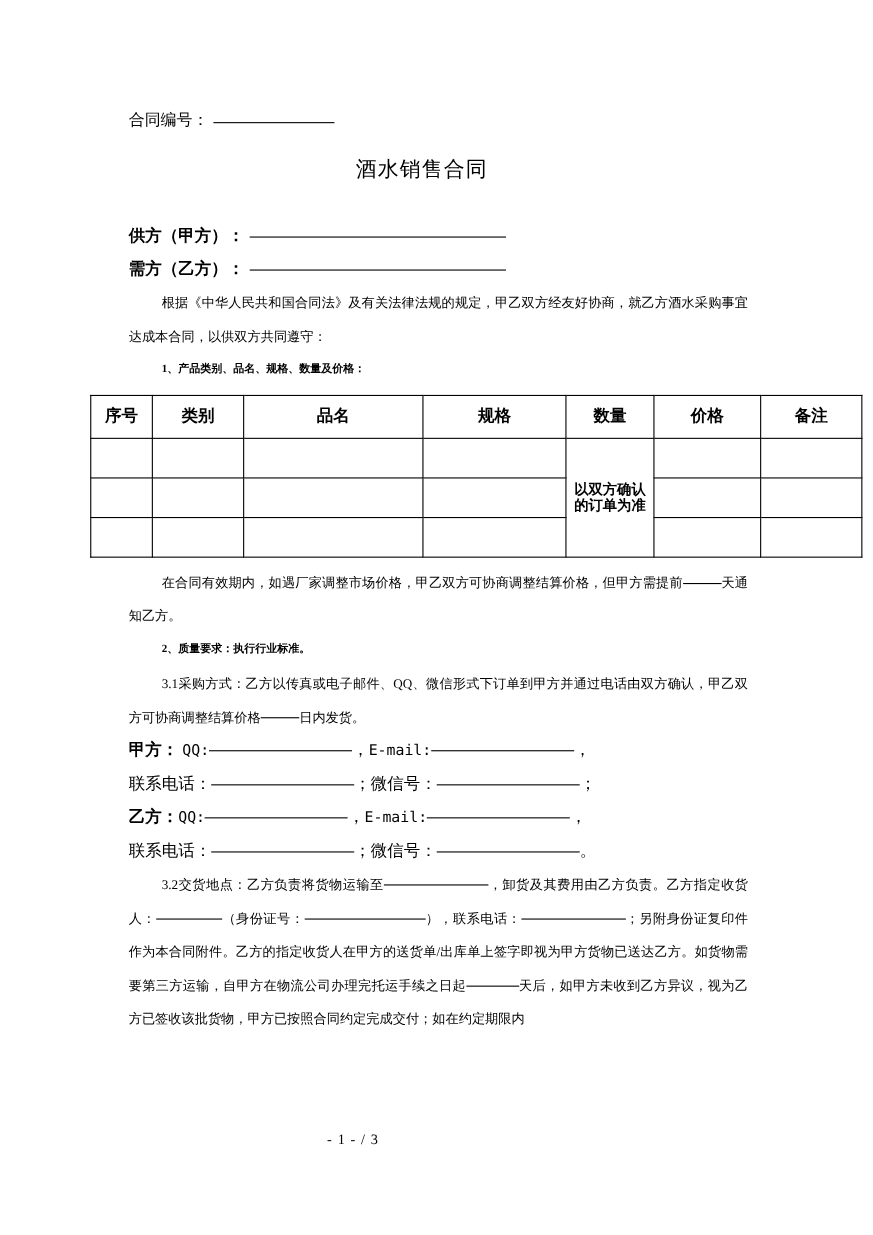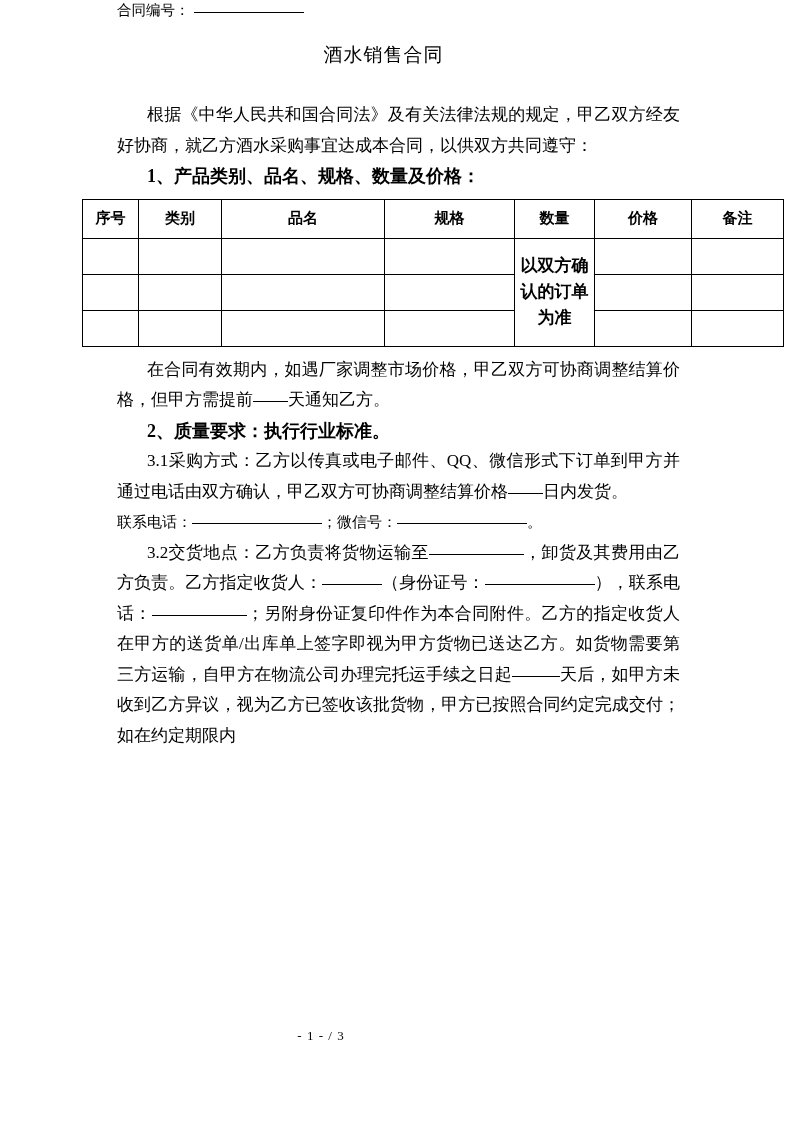--- a/index.html
+++ b/index.html
@@ -22,20 +22,21 @@
   }
   .content {
     position: absolute;
     left: 117px;
     top: 0;
     width: 563px;
   }
 
   
   .contract-no {
+    margin-top: 100px;
     font-family: "DejaVu Sans", "Liberation Sans", sans-serif;
     font-size: 14.5px;
     line-height: 20px;
     white-space: nowrap;
   }
   .contract-no .blank {
     display: inline-block;
     width: 110px;
     border-bottom: 1.4px solid #000;
     margin-left: 4px;
@@ -66,30 +67,30 @@
     display: inline-block;
     width: 233px;
     border-bottom: 1.6px solid #000;
     margin-left: 5px;
     vertical-align: 3px;
   }
 
   
   p.body-par {
     margin: 0;
-    font-size: 17px;
+    font-size: 12px;
     line-height: 30.5px;
     text-indent: 30px;
     text-align: justify;
     text-justify: inter-ideograph;
   }
 
   .sec-head {
     margin: 0;
-    font-size: 18px;
+    font-size: 10px;
     font-weight: bold;
     line-height: 30.5px;
     text-indent: 30px;
   }
 
   .ul {
     display: inline-block;
     border-bottom: 1.5px solid #000;
     vertical-align: 3px;
   }
@@ -111,22 +112,22 @@
     border: 1.2px solid #000;
     height: 35px;
     padding: 0;
     font-size: 15px;
     font-weight: bold;
     text-align: center;
     vertical-align: middle;
   }
   table.product thead th { height: 38px; margin-top: 32px; }
   table.product td.merged {
-    font-size: 17px;
-    line-height: 26px;
+    font-size: 13px;
+    line-height: 15px;
     font-weight: bold;
     padding: 12px 4px;
   }
   col.c1 { width: 56px; }
   col.c2 { width: 83px; }
   col.c3 { width: 163px; }
   col.c4 { width: 130px; }
   col.c5 { width: 80px; }
   col.c6 { width: 97px; }
   col.c7 { width: 92px; }
@@ -160,20 +161,26 @@
 <div class="page">
   <div class="content">
 
     <div class="contract-no">
       <span>合同编号：</span><span class="blank"></span>
     </div>
 
     <div class="doc-title">酒水销售合同</div>
 
     <div class="party-block">
+      <div class="party-line">
+        <span>供方（甲方）：</span><span class="blank"></span>
+      </div>
+      <div class="party-line">
+        <span>需方（乙方）：</span><span class="blank"></span>
+      </div>
     </div>
 
     <p class="body-par">根据《中华人民共和国合同法》及有关法律法规的规定，甲乙双方经友好协商，就乙方酒水采购事宜达成本合同，以供双方共同遵守：</p>
 
     <p class="sec-head">1、产品类别、品名、规格、数量及价格：</p>
 
     <div class="tbl-wrap">
       <table class="product">
         <colgroup>
           <col class="c1">
@@ -225,21 +232,31 @@
       </table>
     </div>
 
     <p class="body-par" style="margin-top:8px;"><span>在合同有效期内，如遇厂家调整市场价格，甲乙双方可协商调整结算价格，但甲方需提前</span><span class="ul w35"></span><span>天通知乙方。</span></p>
 
     <p class="sec-head">2、质量要求：执行行业标准。</p>
 
 
     <p class="body-par"><span>3.1采购方式：乙方以传真或电子邮件、QQ、微信形式下订单到甲方并通过电话由双方确认，甲乙双方可协商调整结算价格</span><span class="ul w35"></span><span>日内发货。</span></p>
 
-
+    <div class="contact-line">
+      <span class="lbl-b">甲方：</span>
+      <span class="mono">QQ:</span><span class="ul w130"></span><span>，</span><span class="mono">E-mail:</span><span class="ul w130"></span><span>，</span>
+    </div>
+    <div class="contact-line">
+      <span>联系电话：</span><span class="ul w130"></span><span>；</span><span>微信号：</span><span class="ul w130"></span><span>；</span>
+    </div>
+
+    <div class="contact-line">
+      <span class="lbl-b">乙方：</span><span class="mono">QQ:</span><span class="ul w130"></span><span>，</span><span class="mono">E-mail:</span><span class="ul w130"></span><span>，</span>
+    </div>
     <div class="contact-line">
       <span>联系电话：</span><span class="ul w130"></span><span>；</span><span>微信号：</span><span class="ul w130"></span><span>。</span>
     </div>
 
     <p class="body-par"><span>3.2交货地点：乙方负责将货物运输至</span><span class="ul w95"></span><span>，卸货及其费用由乙方负责。乙方指定收货人：</span><span class="ul w60"></span><span>（身份证号：</span><span class="ul w110"></span><span>），联系电话：</span><span class="ul w95"></span><span>；另附身份证复印件作为本合同附件。乙方的指定收货人在甲方的送货单/出库单上签字即视为甲方货物已送达乙方。如货物需要第三方运输，自甲方在物流公司办理完托运手续之日起</span><span class="ul w48"></span><span>天后，如甲方未收到乙方异议，视为乙方已签收该批货物，甲方已按照合同约定完成交付；如在约定期限内</span></p>
 
   </div>
 
   <div class="footer">- 1 - / 3</div>
 </div>

